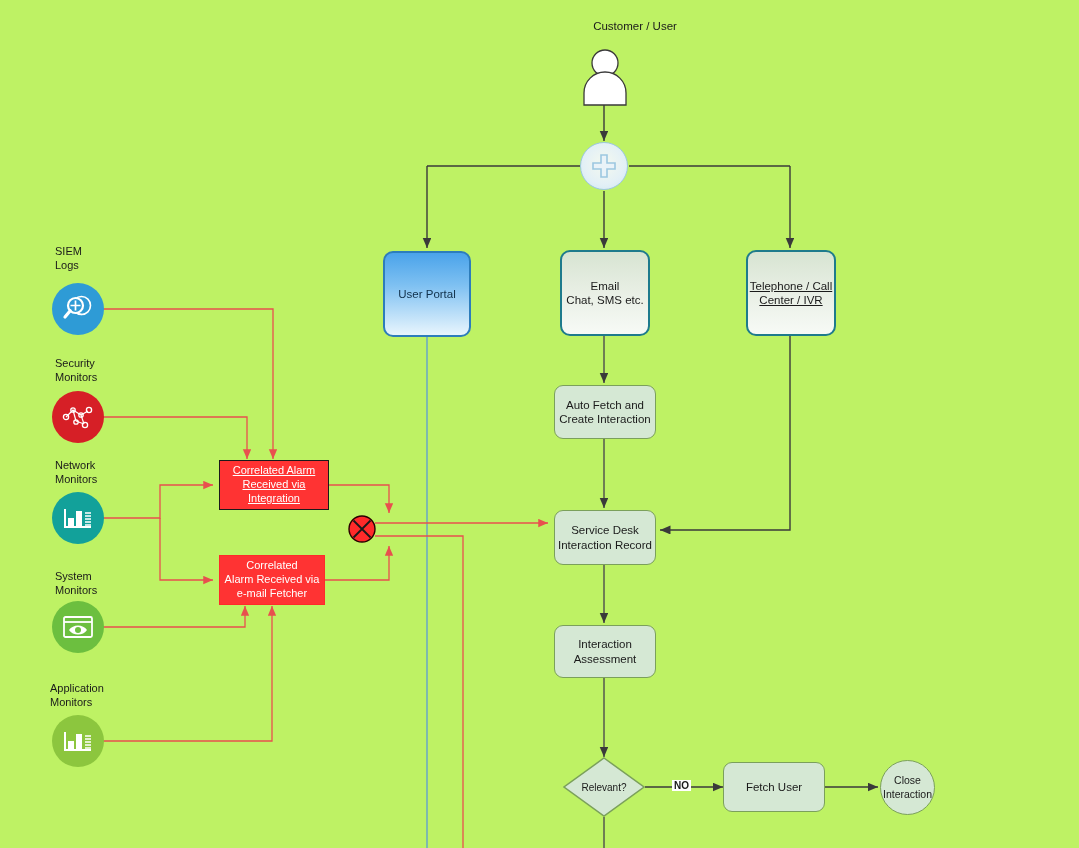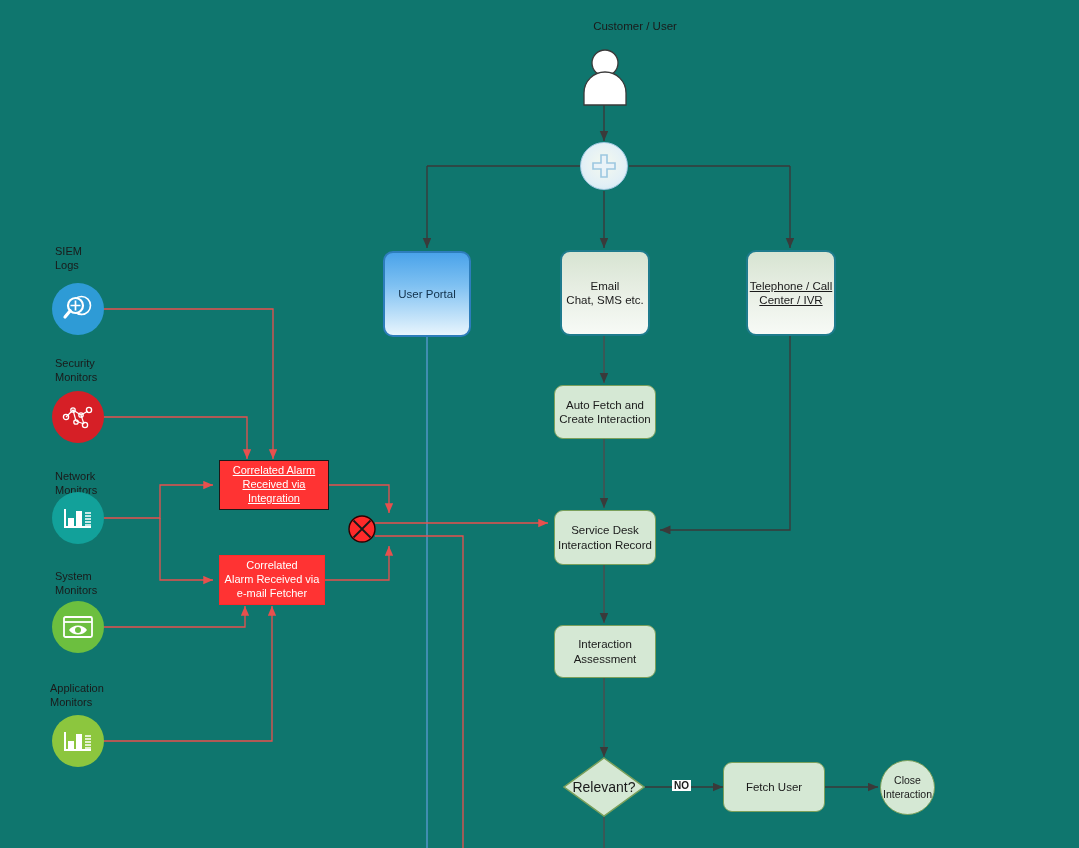--- a/index.html
+++ b/index.html
@@ -7,21 +7,21 @@
     padding: 0;
     background: #ffffff;
   }
   body {
     font-family: "Liberation Sans", sans-serif;
   }
   #canvas {
     position: relative;
     width: 1079px;
     height: 848px;
-    background: #0f766e;
+    background: #bef264;
     overflow: hidden;
   }
   svg.edges {
     position: absolute;
     left: 0;
     top: 0;
     width: 1079px;
     height: 848px;
     pointer-events: none;
   }
@@ -74,21 +74,21 @@
   }
   .gw-diamond-wrap {
     position: absolute;
   }
   .gw-diamond-lbl {
     position: absolute;
     display: flex;
     align-items: center;
     justify-content: center;
     text-align: left;
-    font-size: 14px;
+    font-size: 10px;
     color: #1a1a1a;
   }
   .end-circle {
     border: 1.5px solid #7ba05b;
     border-radius: 50%;
     background: #d5e8d4;
     color: #1a1a1a;
     font-size: 10.5px;
   }
   .x-gateway {
@@ -285,21 +285,21 @@
       <path d="M6,16 L13,9 L21,14 L28,10 M13,9 L16,20 M21,14 L24,23 M16,20 L24,23" stroke="#ffffff" stroke-width="1.2" fill="none"></path>
       <circle cx="6" cy="16" r="2.6" fill="none" stroke="#ffffff" stroke-width="1.3"></circle>
       <circle cx="13" cy="9" r="2.2" fill="none" stroke="#ffffff" stroke-width="1.3"></circle>
       <circle cx="21" cy="14" r="2.2" fill="none" stroke="#ffffff" stroke-width="1.3"></circle>
       <circle cx="29" cy="9" r="2.6" fill="none" stroke="#ffffff" stroke-width="1.3"></circle>
       <circle cx="16" cy="21" r="2.2" fill="none" stroke="#ffffff" stroke-width="1.3"></circle>
       <circle cx="25" cy="24" r="2.6" fill="none" stroke="#ffffff" stroke-width="1.3"></circle>
     </svg>
   </div>
 
-  <div class="mon-label" style="left:55px; top:470px; width:110px;">Network
+  <div class="mon-label" style="left:55px; top:459px; width:110px;">Network
 Monitors</div>
   <div class="mon-circle" style="left:52px; top:492px; width:52px; height:52px; background:#12a19a;">
     <svg width="34" height="30" viewBox="0 0 34 30">
       <path d="M4,6 L4,24 L30,24" stroke="#ffffff" stroke-width="2" fill="none"></path>
       <rect x="7" y="15" width="6" height="8" fill="#ffffff"></rect>
       <rect x="15" y="8" width="6" height="15" fill="#ffffff"></rect>
       <path d="M24,10 L30,10 M24,13 L30,13 M24,16 L30,16 M24,19 L30,19 M24,22 L30,22" stroke="#ffffff" stroke-width="1.5"></path>
     </svg>
   </div>
 

